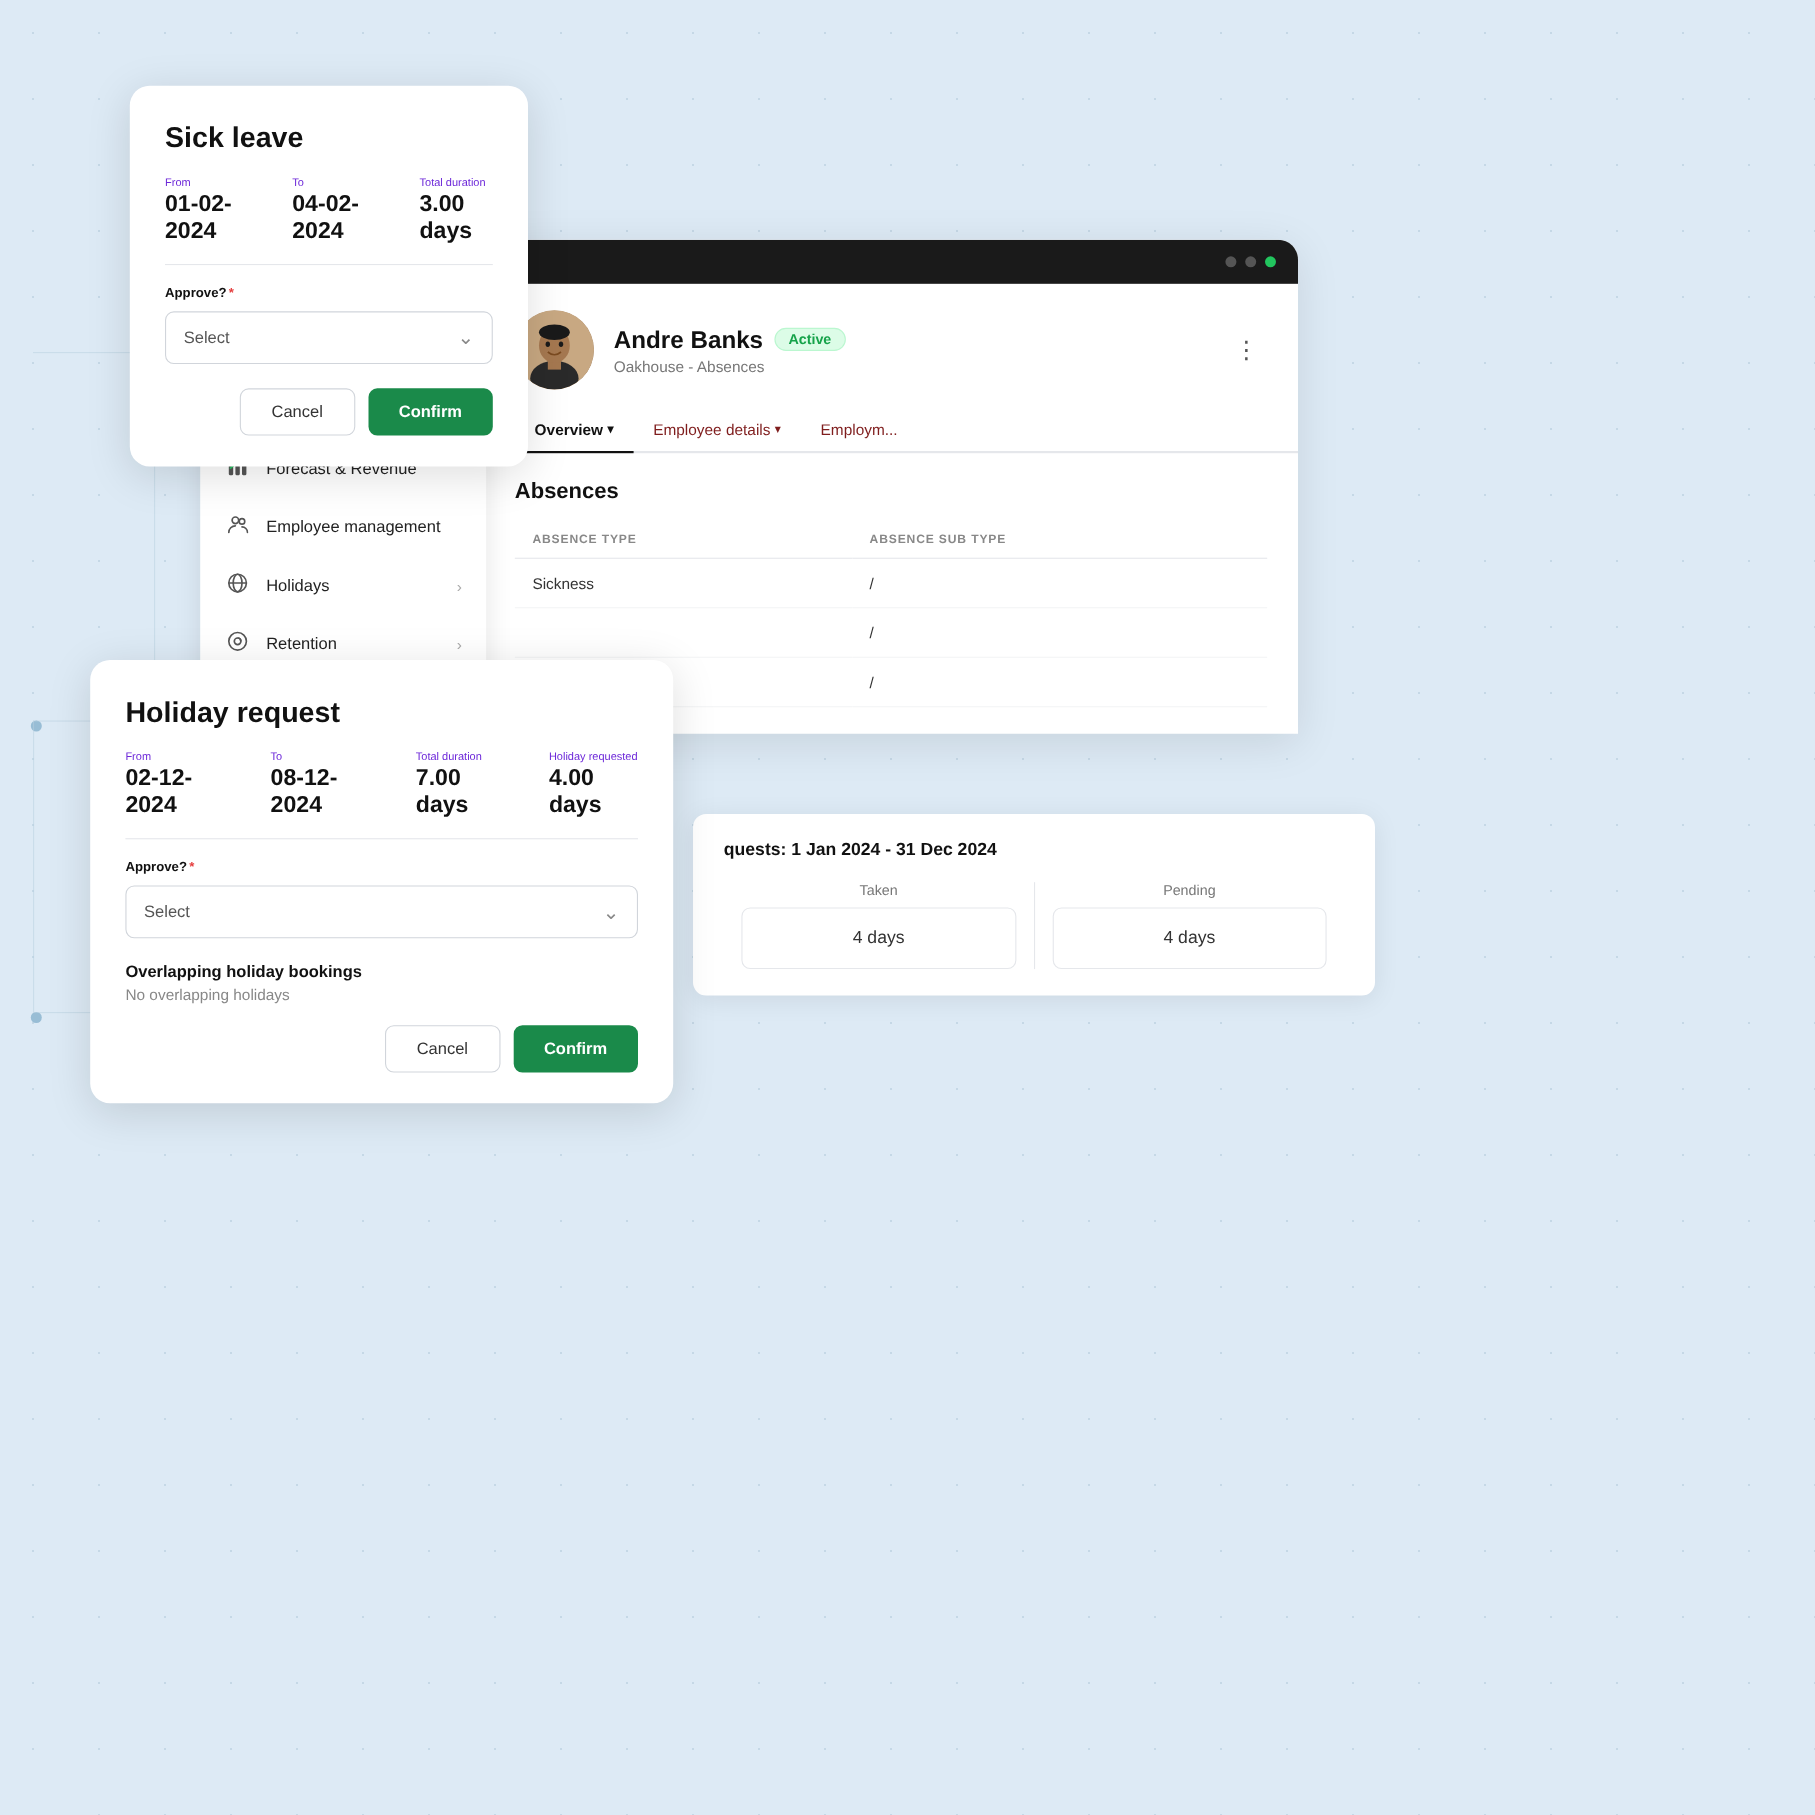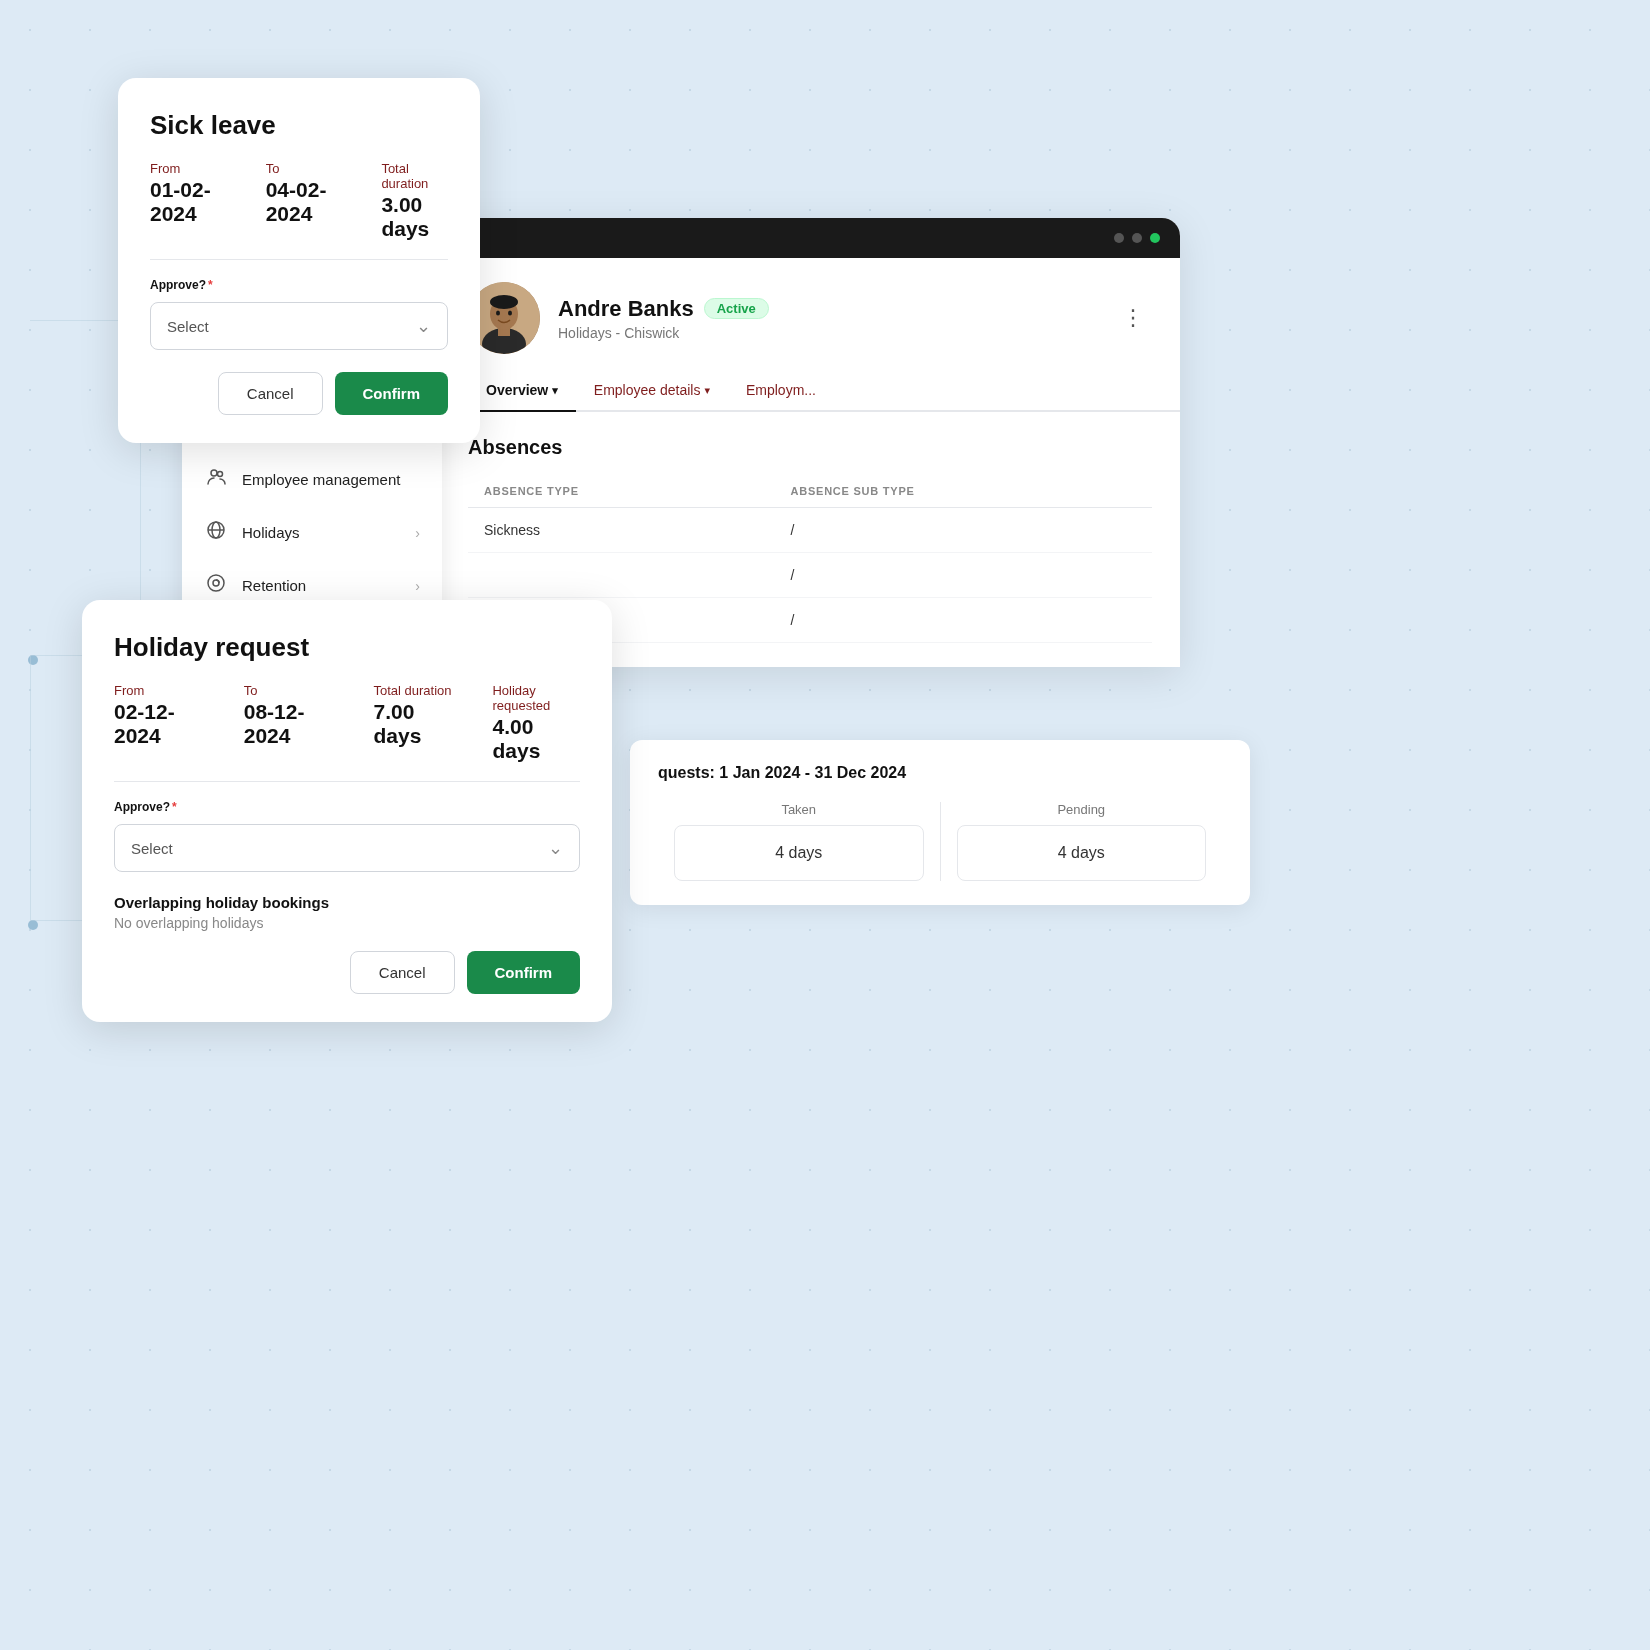--- a/index.html
+++ b/index.html
@@ -44,22 +44,22 @@
     }
 
     .date-row {
       display: flex;
       gap: 40px;
       margin-bottom: 18px;
     }
 
     .date-group label {
       display: block;
-      font-size: 13px;
-      color: #7f1d1d;
+      font-size: 10px;
+      color: #6d28d9;
       margin-bottom: 2px;
     }
 
     .date-group .date-val {
       font-size: 21px;
       font-weight: 700;
       color: #111;
     }
 
     .divider {
@@ -559,21 +559,21 @@
         <ellipse cx="42" cy="31" rx="2" ry="2.5" fill="#1a1a1a"></ellipse>
 
         <path d="M30 38 Q36 43 42 38" stroke="#7a4a20" stroke-width="1.5" fill="none"></path>
       </svg>
     </div>
     <div style="flex:1;">
       <div class="profile-name">
         <span>Andre Banks</span>
         <span class="active-badge">Active</span>
       </div>
-      <div class="profile-sub">Holidays - Chiswick</div>
+      <div class="profile-sub">Oakhouse - Absences</div>
     </div>
     <div class="more-btn">⋮</div>
   </div>
   <div class="panel-nav">
     <div class="panel-nav-item active">
       <span>Overview</span>
       <span style="font-size:11px;">▾</span>
     </div>
     <div class="panel-nav-item">
       <span>Employee details</span>

